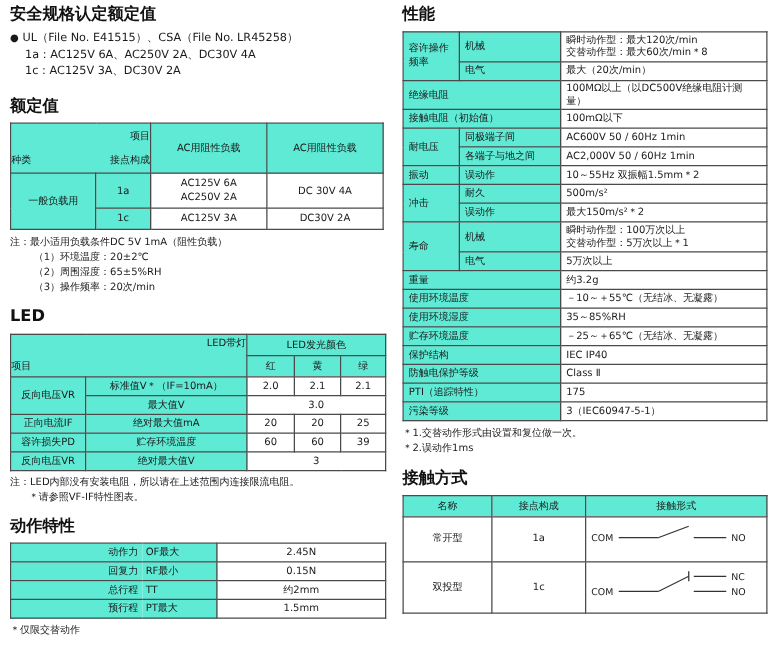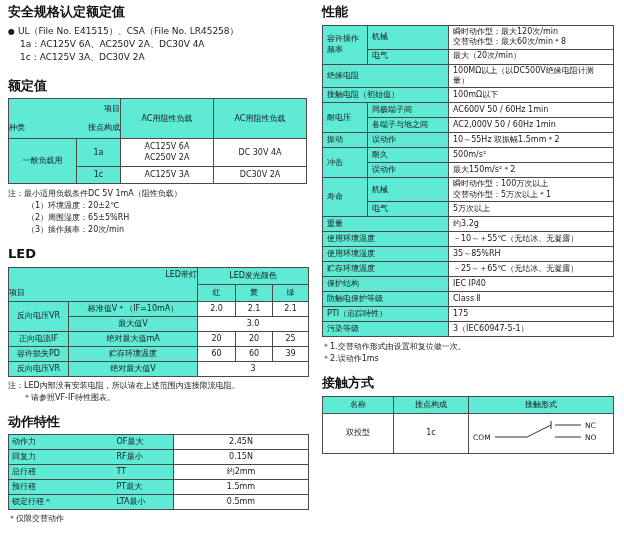--- a/index.html
+++ b/index.html
@@ -37,21 +37,21 @@
   .notes .ind1 { margin-left:15px; }
   .notes .ind2 { margin-left:19px; }
 
   .gap-lg { height:14px; } .gap-md { height:10px; }
 
   .led-table { width:300px; margin-bottom:3px; }
   .led-table td { height:15px; }
 
   .op-table { width:300px; margin-bottom:3px; }
   .op-table td { height:15px; }
-  .op-table .lbl { border-right:none; }
+  .op-table .lbl { border-right:none;text-align:right; }
   .op-table .code { border-left:none;margin-left:43px; }
 
   .perf-table { width:291px; margin-bottom:4px; }
   .perf-table td { height:15px; padding:1px 4px; }
   .perf-table .tall { height:24px; }
 
   .contact-table { width:291px; }
   .contact-table td { height:17px; }
   .contact-table .diag-cell { padding:2px; }
   svg text { font-size:7.5px; fill:#1a1a1a; font-family:"DejaVu Sans","Liberation Sans",sans-serif; }
@@ -200,25 +200,20 @@
       <tr>
         <td class="shade lbl">总行程</td>
         <td class="shade code">TT</td>
         <td class="c">约2mm</td>
       </tr>
       <tr>
         <td class="shade lbl">预行程</td>
         <td class="shade code">PT最大</td>
         <td class="c">1.5mm</td>
       </tr>
-      <tr>
-        <td class="shade lbl">锁定行程＊</td>
-        <td class="shade code">LTA最小</td>
-        <td class="c">0.5mm</td>
-      </tr>
     </tbody>
       </table>
     <div class="notes">＊仅限交替动作</div>
   </div>
 
   <div class="col-right">
 
     <div class="section-title">性能</div>
     <table class="perf-table">
       <colgroup>
@@ -328,20 +323,33 @@
       <colgroup>
           <col style="width:71px">
           <col style="width:75px">
           <col style="width:145px">
         </colgroup>
       <tbody>
           <tr>
         <td class="shade c">名称</td>
         <td class="shade c">接点构成</td>
         <td class="shade c">接触形式</td>
+      </tr>
+      <tr>
+        <td class="c">常开型</td>
+        <td class="c">1a</td>
+        <td class="diag-cell c">
+          <svg width="140" height="28" viewBox="0 0 140 28">
+            <text x="2" y="17">COM</text>
+            <line x1="24" y1="14" x2="56" y2="14"></line>
+            <line x1="56" y1="14" x2="80" y2="5"></line>
+            <line x1="84" y1="14" x2="110" y2="14"></line>
+            <text x="114" y="17">NO</text>
+          </svg>
+        </td>
       </tr>
       <tr>
         <td class="c">双投型</td>
         <td class="c">1c</td>
         <td class="diag-cell c">
           <svg width="140" height="32" viewBox="0 0 140 32">
             <text x="2" y="24">COM</text>
             <line x1="24" y1="21" x2="56" y2="21"></line>
             <line x1="56" y1="21" x2="80" y2="9"></line>
             <line x1="80" y1="5" x2="80" y2="13"></line>

